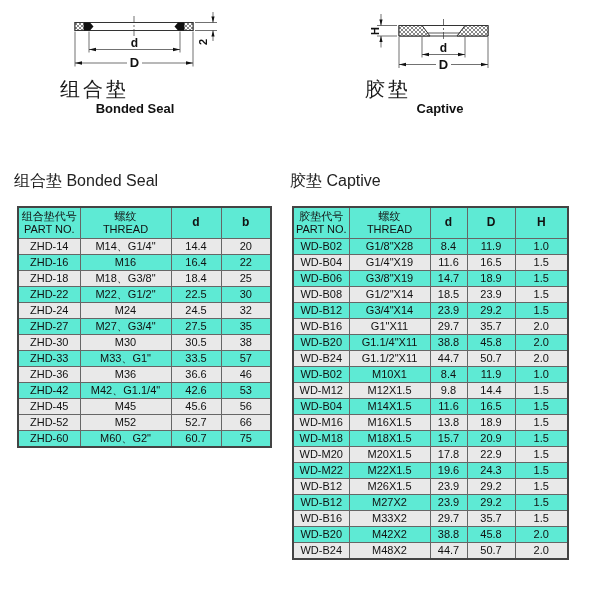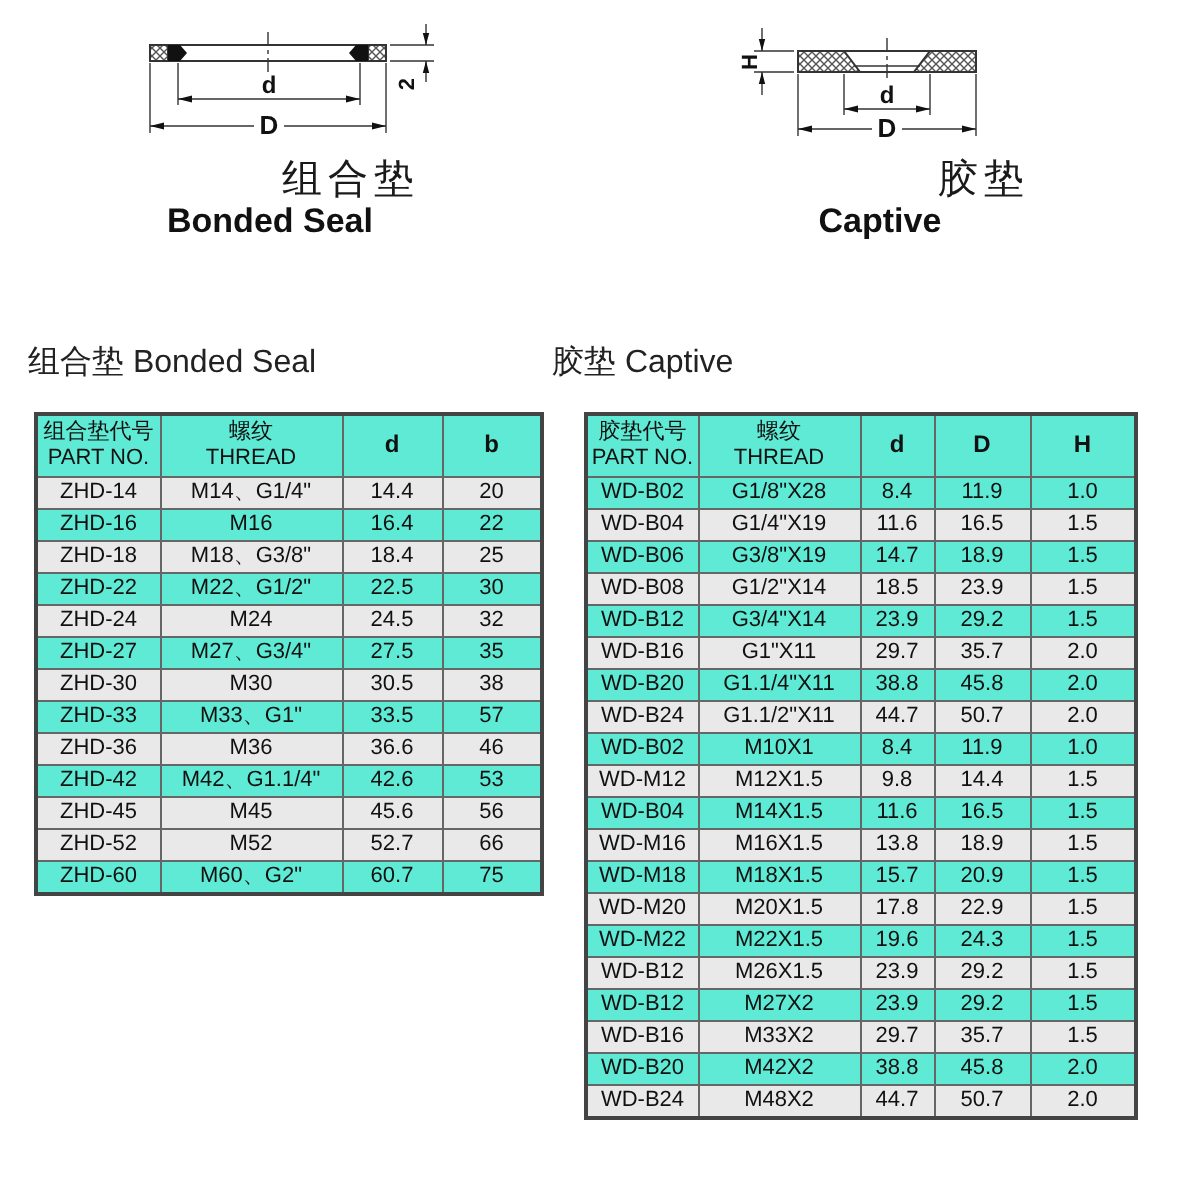--- a/index.html
+++ b/index.html
@@ -10,22 +10,22 @@
     --stroke: #333333;
   }
   * { margin: 0; padding: 0; box-sizing: border-box; }
   html, body { background: #ffffff; }
   body {
     width: 600px; height: 592px; position: relative; overflow: hidden;
     font-family: "Liberation Sans", sans-serif; color: var(--ink);
   }
   .abs { position: absolute; }
 
-  .cn-label { font-size: 20px; letter-spacing: 3px; text-align: right; color: #1a1a1a; }
-  .en-label { font-size: 17px; font-weight: bold; text-align: center; color: #111; }
+  .cn-label { font-size: 20px; letter-spacing: 3px; text-align: left; color: #1a1a1a; }
+  .en-label { font-size: 13px; font-weight: bold; text-align: center; color: #111; }
   .section-title { font-size: 16px; color: #222; white-space: nowrap; }
 
   table.data-table {
     border-collapse: collapse;
     table-layout: fixed;
     border: 2px solid var(--border-outer);
     background: #5eead4;
   }
   table.data-table th, table.data-table td {
     border: 1px solid var(--border);
@@ -234,21 +234,21 @@
       </tr>
       <tr>
         <td>ZHD-60</td>
         <td>M60、G2"</td>
         <td>60.7</td>
         <td>75</td>
       </tr>
     </tbody>
 </table>
 
-<div class="abs section-title" style="left:276px; top:171px">胶垫 Captive</div>
+<div class="abs section-title" style="left:290px; top:171px">胶垫 Captive</div>
 
 <table class="data-table abs" style="left:292px; top:206px; width:275px">
   <colgroup>
       <col style="width:56px">
       <col style="width:81px">
       <col style="width:37px">
       <col style="width:48px">
       <col style="width:53px">
     </colgroup>
   <thead>

